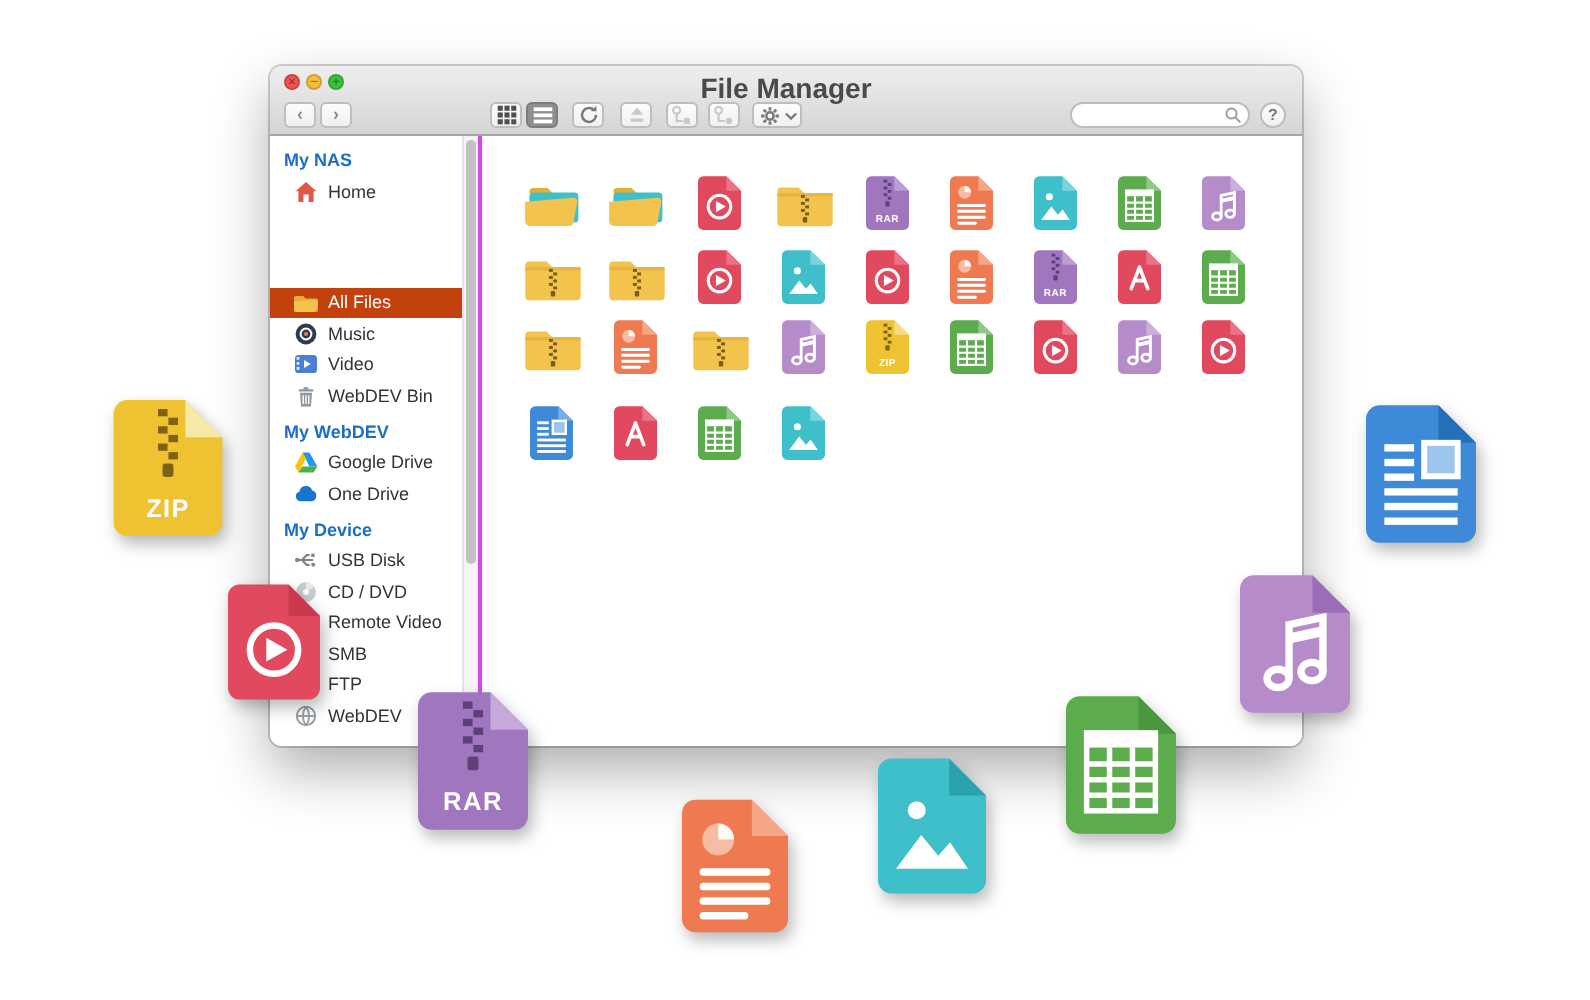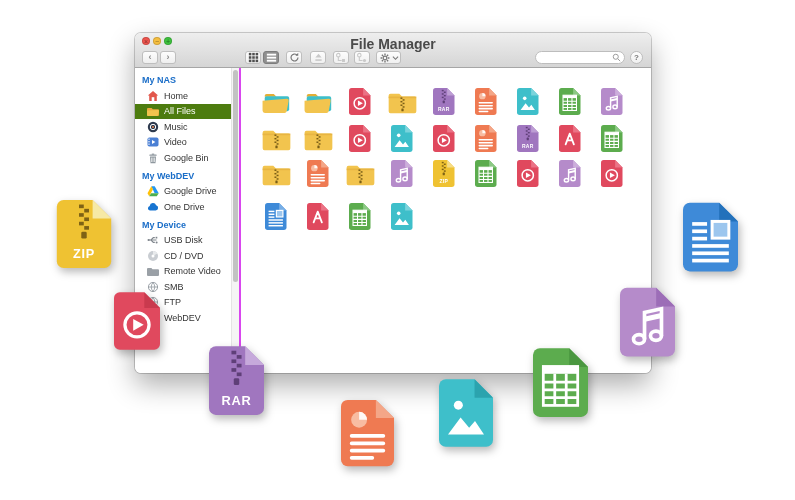--- a/index.html
+++ b/index.html
@@ -41,21 +41,21 @@
   .wbody{flex:1;display:flex;min-height:0;}
   .sidebar{width:106px;flex:0 0 auto;border-right:2px solid #d946ef;background:#fff;
            position:relative;padding-top:2px;box-sizing:border-box;overflow:hidden;}
   .sb-track{position:absolute;right:0;top:0;bottom:0;width:7px;background:#F5F5F5;
             border-left:1px solid #E4E4E4;}
   .sb-thumb{position:absolute;right:1px;top:2px;width:5px;height:212px;background:#C2C2C2;
             border-radius:3px;}
   .sb-header{font-size:9px;font-weight:bold;color:#1B6EC8;padding:5px 0 3px 7px;}
   .sb-item{height:15.5px;display:flex;align-items:center;gap:5px;padding-left:12px;
            font-size:9px;color:#333;white-space:nowrap;}
-  .sb-item.selected{background:#4d7c0f;color:#fff;}
+  .sb-item.selected{background:#c2410c;color:#fff;margin-top:40px;}
   .sb-icon{width:12px;height:12px;flex:0 0 auto;}
   .sb-icon svg{display:block;}
 
   .main{flex:1;background:#fff;padding:20px 0 0 14px;box-sizing:border-box;overflow:hidden;}
   .grid-row{display:flex;height:27px;margin-bottom:10px;}
   .grid-row:nth-child(2){margin-bottom:8px;}
   .grid-row:nth-child(3){margin-bottom:16px;}
   .cell{width:42px;display:flex;justify-content:center;align-items:flex-end;}
   .cell svg{display:block;}
 
@@ -214,21 +214,21 @@
           </div>
           <div class="sb-item">
             <span class="sb-icon">
               <svg width="12" height="12" viewBox="0 0 12 12">
                 <rect x="2.3" y="2.6" width="7.4" height="1.2" rx=".6" fill="#8E979E"></rect>
                 <rect x="4.8" y="1.6" width="2.4" height="1.2" fill="#8E979E"></rect>
                 <path d="M3 4.4h6l-.5 6.8h-5z" fill="#8E979E"></path>
                 <path d="M4.6 5.6v4.4M6 5.6v4.4M7.4 5.6v4.4" stroke="#fff" stroke-width=".7"></path>
               </svg>
             </span>
-            <span>Google Bin</span>
+            <span>WebDEV Bin</span>
           </div>
           <div class="sb-header">My WebDEV</div>
           <div class="sb-item">
             <span class="sb-icon">
               <svg width="12" height="12" viewBox="0 0 12 12">
                 <path d="M4.3 1.2h3.4l4 7H7.7z" fill="#2196F3"></path>
                 <path d="M4.3 1.2L.5 8.2l1.7 3 3.8-7z" fill="#FFC107"></path>
                 <path d="M2.2 11.2h7.6l1.9-3H4.1z" fill="#4CAF50"></path>
               </svg>
             </span>

